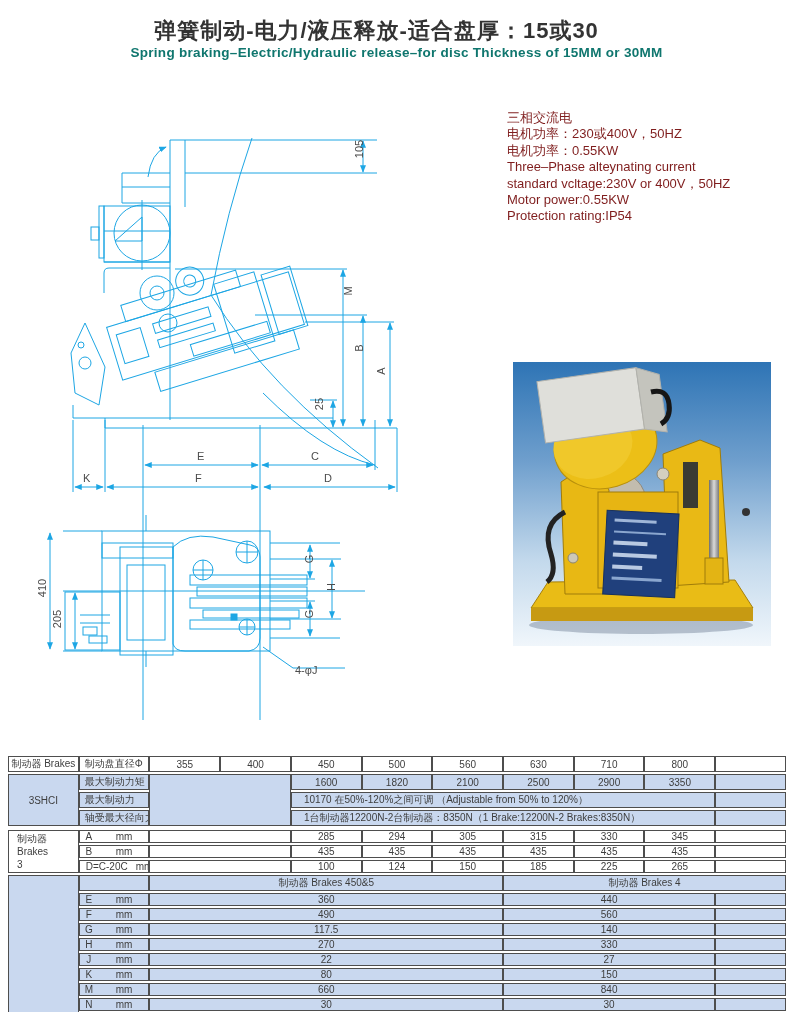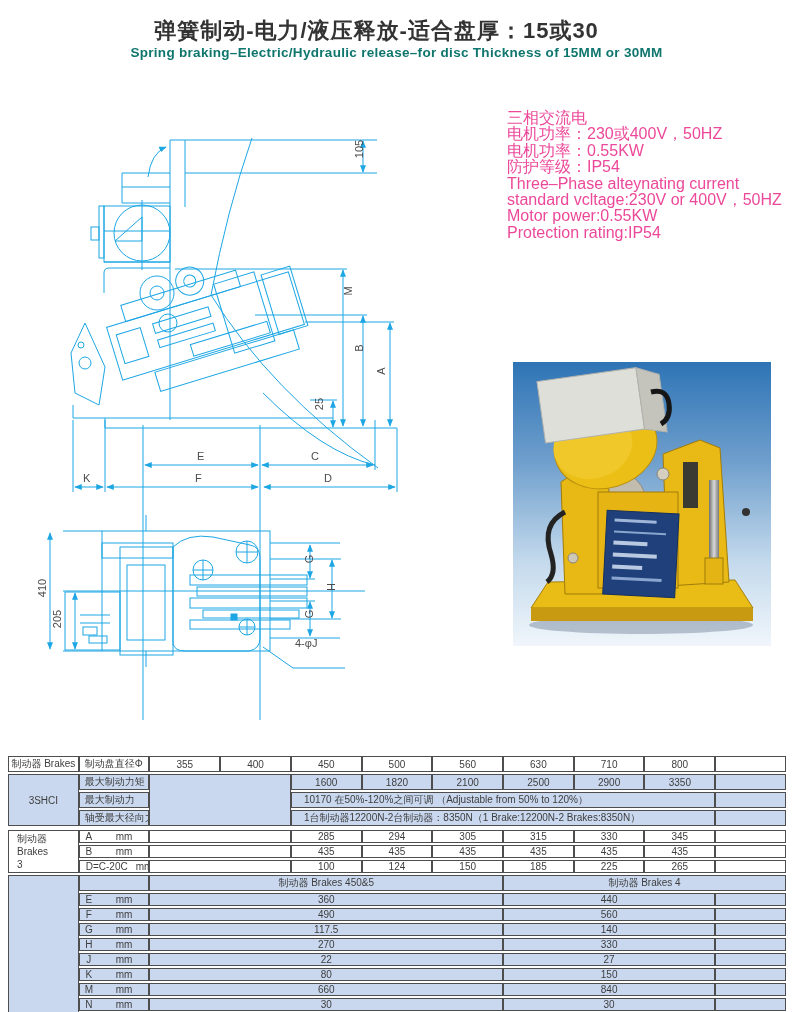--- a/index.html
+++ b/index.html
@@ -7,21 +7,21 @@
     width:793px;height:1012px;background:#ffffff;position:relative;overflow:hidden;
     font-family:"Liberation Sans","DejaVu Sans",sans-serif;color:#3c3c3c;
   }
   .abs{position:absolute;}
 
   
   #title-zh{left:0;top:16px;width:753px;text-align:center;font-size:22px;font-weight:bold;color:#333;letter-spacing:1px;}
   #title-en{left:0;top:45px;width:793px;text-align:center;font-size:13.5px;font-weight:bold;color:#0f766e;letter-spacing:.3px;}
 
   
-  #specs{left:507px;top:110px;width:270px;font-size:16px;line-height:16.4px;color:#ec4899;}
+  #specs{left:507px;top:110px;width:270px;font-size:13px;line-height:16.4px;color:#7f1d1d;}
   #specs div{white-space:pre;}
 
   
   #drawing{left:25px;top:95px;width:480px;height:628px;}
   #drawing svg{position:absolute;left:0;top:0;}
   .dim{position:absolute;font-size:11px;color:#4b4b4b;white-space:nowrap;}
   .dim.v{transform:rotate(-90deg);transform-origin:center center;}
 
   
   #photo{left:513px;top:362px;width:258px;height:284px;}
@@ -47,21 +47,20 @@
 </head>
 <body>
 
 <div class="abs" id="title-zh">弹簧制动-电力/液压释放-适合盘厚：15或30</div>
 <div class="abs" id="title-en">Spring braking–Electric/Hydraulic release–for disc Thickness of 15MM or 30MM</div>
 
 <div class="abs" id="specs">
   <div>三相交流电</div>
   <div>电机功率：230或400V，50HZ</div>
   <div>电机功率：0.55KW</div>
-  <div>防护等级：IP54</div>
   <div>Three–Phase alteynating current</div>
   <div>standard vcltage:230V or 400V，50HZ</div>
   <div>Motor power:0.55KW</div>
   <div>Protection rating:IP54</div>
 </div>
 
 <div class="abs" id="drawing">
   <svg width="480" height="628" viewBox="0 0 480 628">
     <defs>
       <marker id="ar" viewBox="0 0 10 10" refX="9" refY="5" markerWidth="7.5" markerHeight="7.5" orient="auto-start-reverse">
@@ -178,21 +177,21 @@
   <span class="dim" style="left:172px;top:355px">E</span>
   <span class="dim" style="left:286px;top:355px">C</span>
   <span class="dim" style="left:58px;top:377px">K</span>
   <span class="dim" style="left:170px;top:377px">F</span>
   <span class="dim" style="left:299px;top:377px">D</span>
   <span class="dim v" style="left:8px;top:487px">410</span>
   <span class="dim v" style="left:23px;top:518px">205</span>
   <span class="dim v" style="left:280px;top:458px">G</span>
   <span class="dim v" style="left:302px;top:486px">H</span>
   <span class="dim v" style="left:280px;top:513px">G</span>
-  <span class="dim" style="left:270px;top:542px">4-φJ</span>
+  <span class="dim" style="left:270px;top:569px">4-φJ</span>
 </div>
 
 <div class="abs" id="photo">
   <svg width="258" height="284" viewBox="0 0 258 284">
     <defs>
       <linearGradient id="bgv" x1="0" y1="0" x2="0" y2="1">
         <stop offset="0" stop-color="#2e74b5"></stop>
           <stop offset="0.35" stop-color="#6f9fcd"></stop>
         <stop offset="0.7" stop-color="#c3d9ec"></stop>
           <stop offset="1" stop-color="#f0f6fb"></stop>

